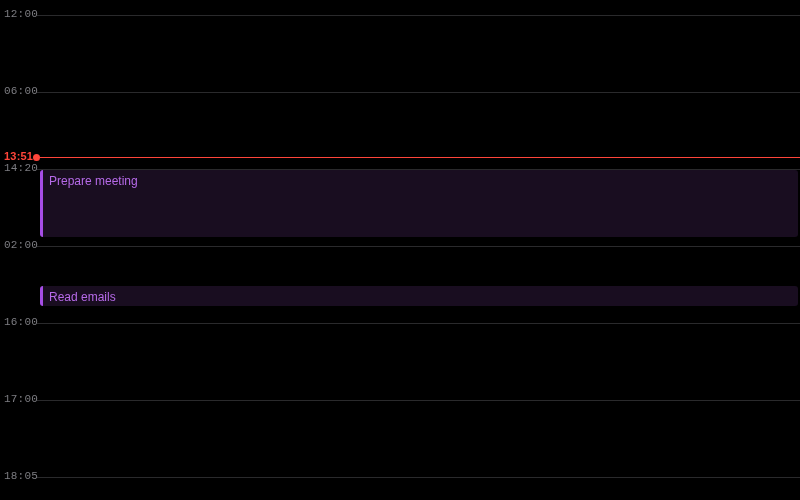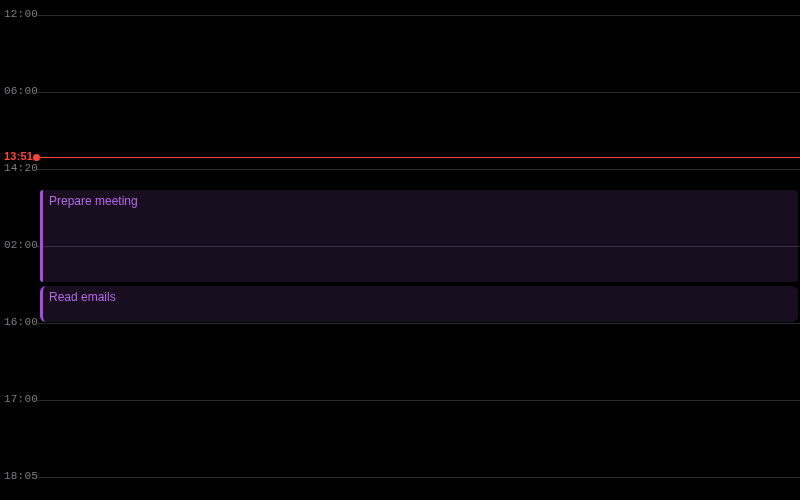--- a/index.html
+++ b/index.html
@@ -40,24 +40,24 @@
 </div>
 <div class="hour-row" style="top:400px;">
   <div class="hour-line"></div>
   <div class="hour-label">17:00</div>
 </div>
 <div class="hour-row" style="top:477px;">
   <div class="hour-line"></div>
   <div class="hour-label">18:05</div>
 </div>
 
-<div class="event" style="top:170px;height:92px;margin-top:20px;">
+<div class="event" style="top:170px;height:67px;">
   <div class="event-title">Prepare meeting</div>
 </div>
-<div class="event" style="top:286px;height:36px;border-radius:6px;">
+<div class="event" style="top:286px;height:20px;">
   <div class="event-title">Read emails</div>
 </div>
 
 <div class="now-label" style="top:150px;">13:51</div>
 <div class="now-line" style="top:157px;">
   <div class="now-dot"></div>
 </div>
 
 </div>
 

